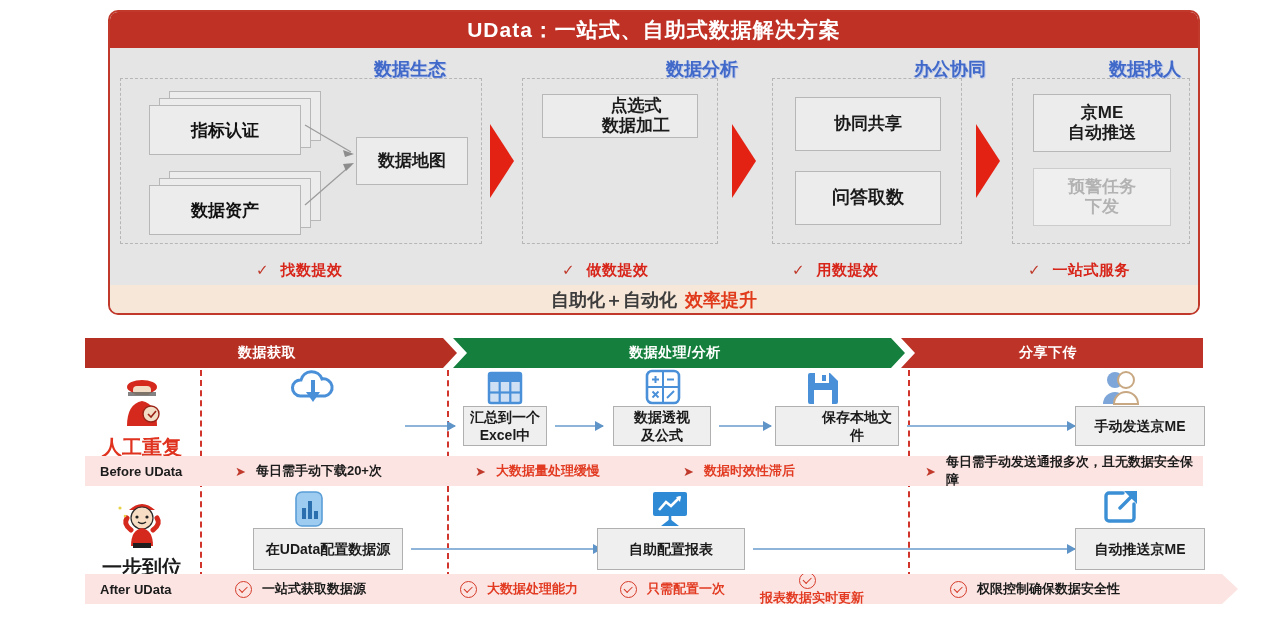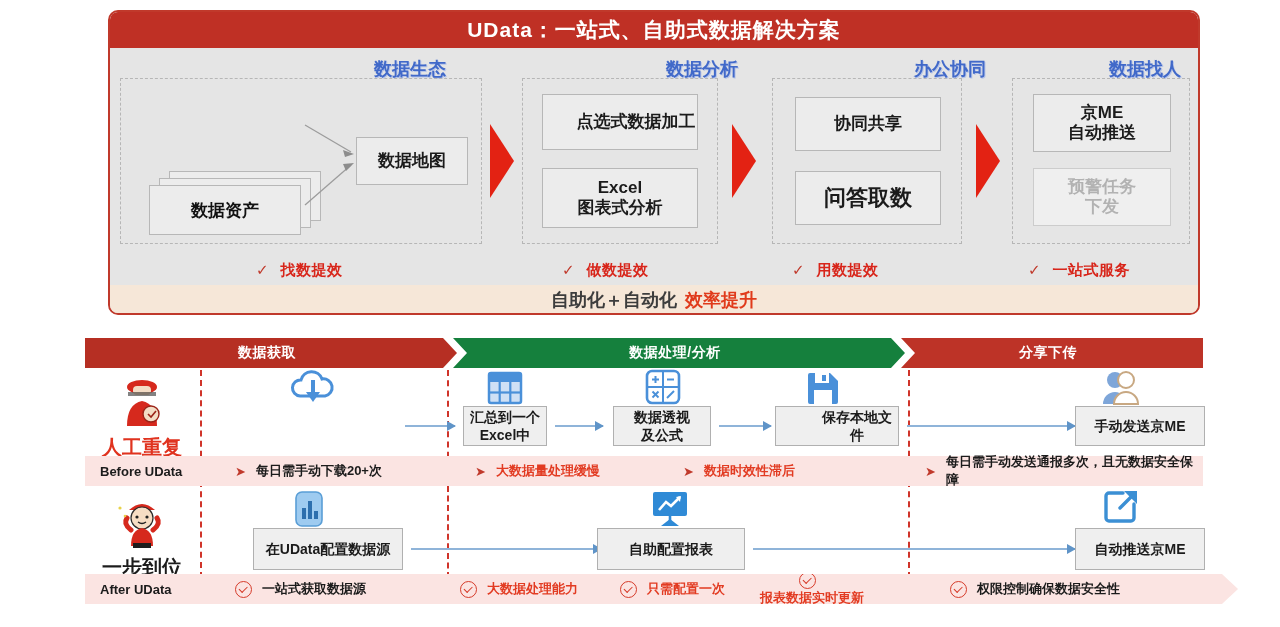--- a/index.html
+++ b/index.html
@@ -128,20 +128,25 @@
   <div class="top-card">
 
     <div class="card-title">UData：一站式、自助式数据解决方案</div>
 
     <div class="col-head" style="left:120px;width:360px;">数据生态</div>
     <div class="col-head" style="left:412px;width:360px;">数据分析</div>
     <div class="col-head" style="left:660px;width:360px;">办公协同</div>
     <div class="col-head" style="left:855px;width:360px;">数据找人</div>
 
     <div class="dashbox" style="left:10px;top:66px;width:362px;height:166px;">
+      <div class="stackpaper" style="left:28px;top:12px;width:172px;height:66px;">
+        <i style="left:20px;top:0;width:152px;height:50px;"></i>
+        <i style="left:10px;top:7px;width:152px;height:50px;"></i>
+        <span>指标认证</span>
+      </div>
       <div class="stackpaper" style="left:28px;top:92px;width:172px;height:66px;">
         <i style="left:20px;top:0;width:152px;height:50px;"></i>
         <i style="left:10px;top:7px;width:152px;height:50px;"></i>
         <span>数据资产</span>
       </div>
 
       <svg class="chev" style="left:0;top:0;" width="362" height="166">
         <line x1="184" y1="46" x2="230" y2="73" stroke="#9c9c9c" stroke-width="1.3"></line>
         <polygon points="233,75 222,71 224,78" fill="#8d8d8d"></polygon>
         <line x1="184" y1="126" x2="230" y2="86" stroke="#9c9c9c" stroke-width="1.3"></line>
@@ -149,37 +154,33 @@
       </svg>
 
       <div class="greybox" style="left:235px;top:58px;width:112px;height:48px;font-size:17px;">数据地图</div>
     </div>
 
     <svg class="chev" style="left:378px;top:110px;" width="28" height="78">
       <polygon points="2,2 26,39 2,76" fill="#e32213"></polygon>
     </svg>
 
     <div class="dashbox" style="left:412px;top:66px;width:196px;height:166px;">
-      <div class="greybox" style="left:19px;top:15px;width:156px;height:56px;font-size:17px;padding-left:32px;">
+      <div class="greybox" style="left:19px;top:15px;width:156px;height:44px;font-size:17px;flex-direction:column;padding-left:32px;">
         <div>点选式</div>
         <div>数据加工</div>
       </div>
-      <div class="greybox" style="left:19px;top:89px;width:156px;height:60px;font-size:17px;flex-direction:column;">
-        <div>Excel</div>
-        <div>图表式分析</div>
-      </div>
     </div>
 
     <svg class="chev" style="left:620px;top:110px;" width="28" height="78">
       <polygon points="2,2 26,39 2,76" fill="#e32213"></polygon>
     </svg>
 
     <div class="dashbox" style="left:662px;top:66px;width:190px;height:166px;">
       <div class="greybox" style="left:22px;top:18px;width:146px;height:54px;font-size:17px;">协同共享</div>
-      <div class="greybox" style="left:22px;top:92px;width:146px;height:54px;font-size:22px;">问答取数</div>
+      <div class="greybox" style="left:22px;top:92px;width:146px;height:54px;font-size:18px;">问答取数</div>
     </div>
 
     <svg class="chev" style="left:864px;top:110px;" width="28" height="78">
       <polygon points="2,2 26,39 2,76" fill="#e32213"></polygon>
     </svg>
 
     <div class="dashbox" style="left:902px;top:66px;width:178px;height:166px;">
       <div class="greybox" style="left:20px;top:15px;width:138px;height:58px;font-size:17px;flex-direction:column;">
         <div>京ME</div>
         <div>自动推送</div>

